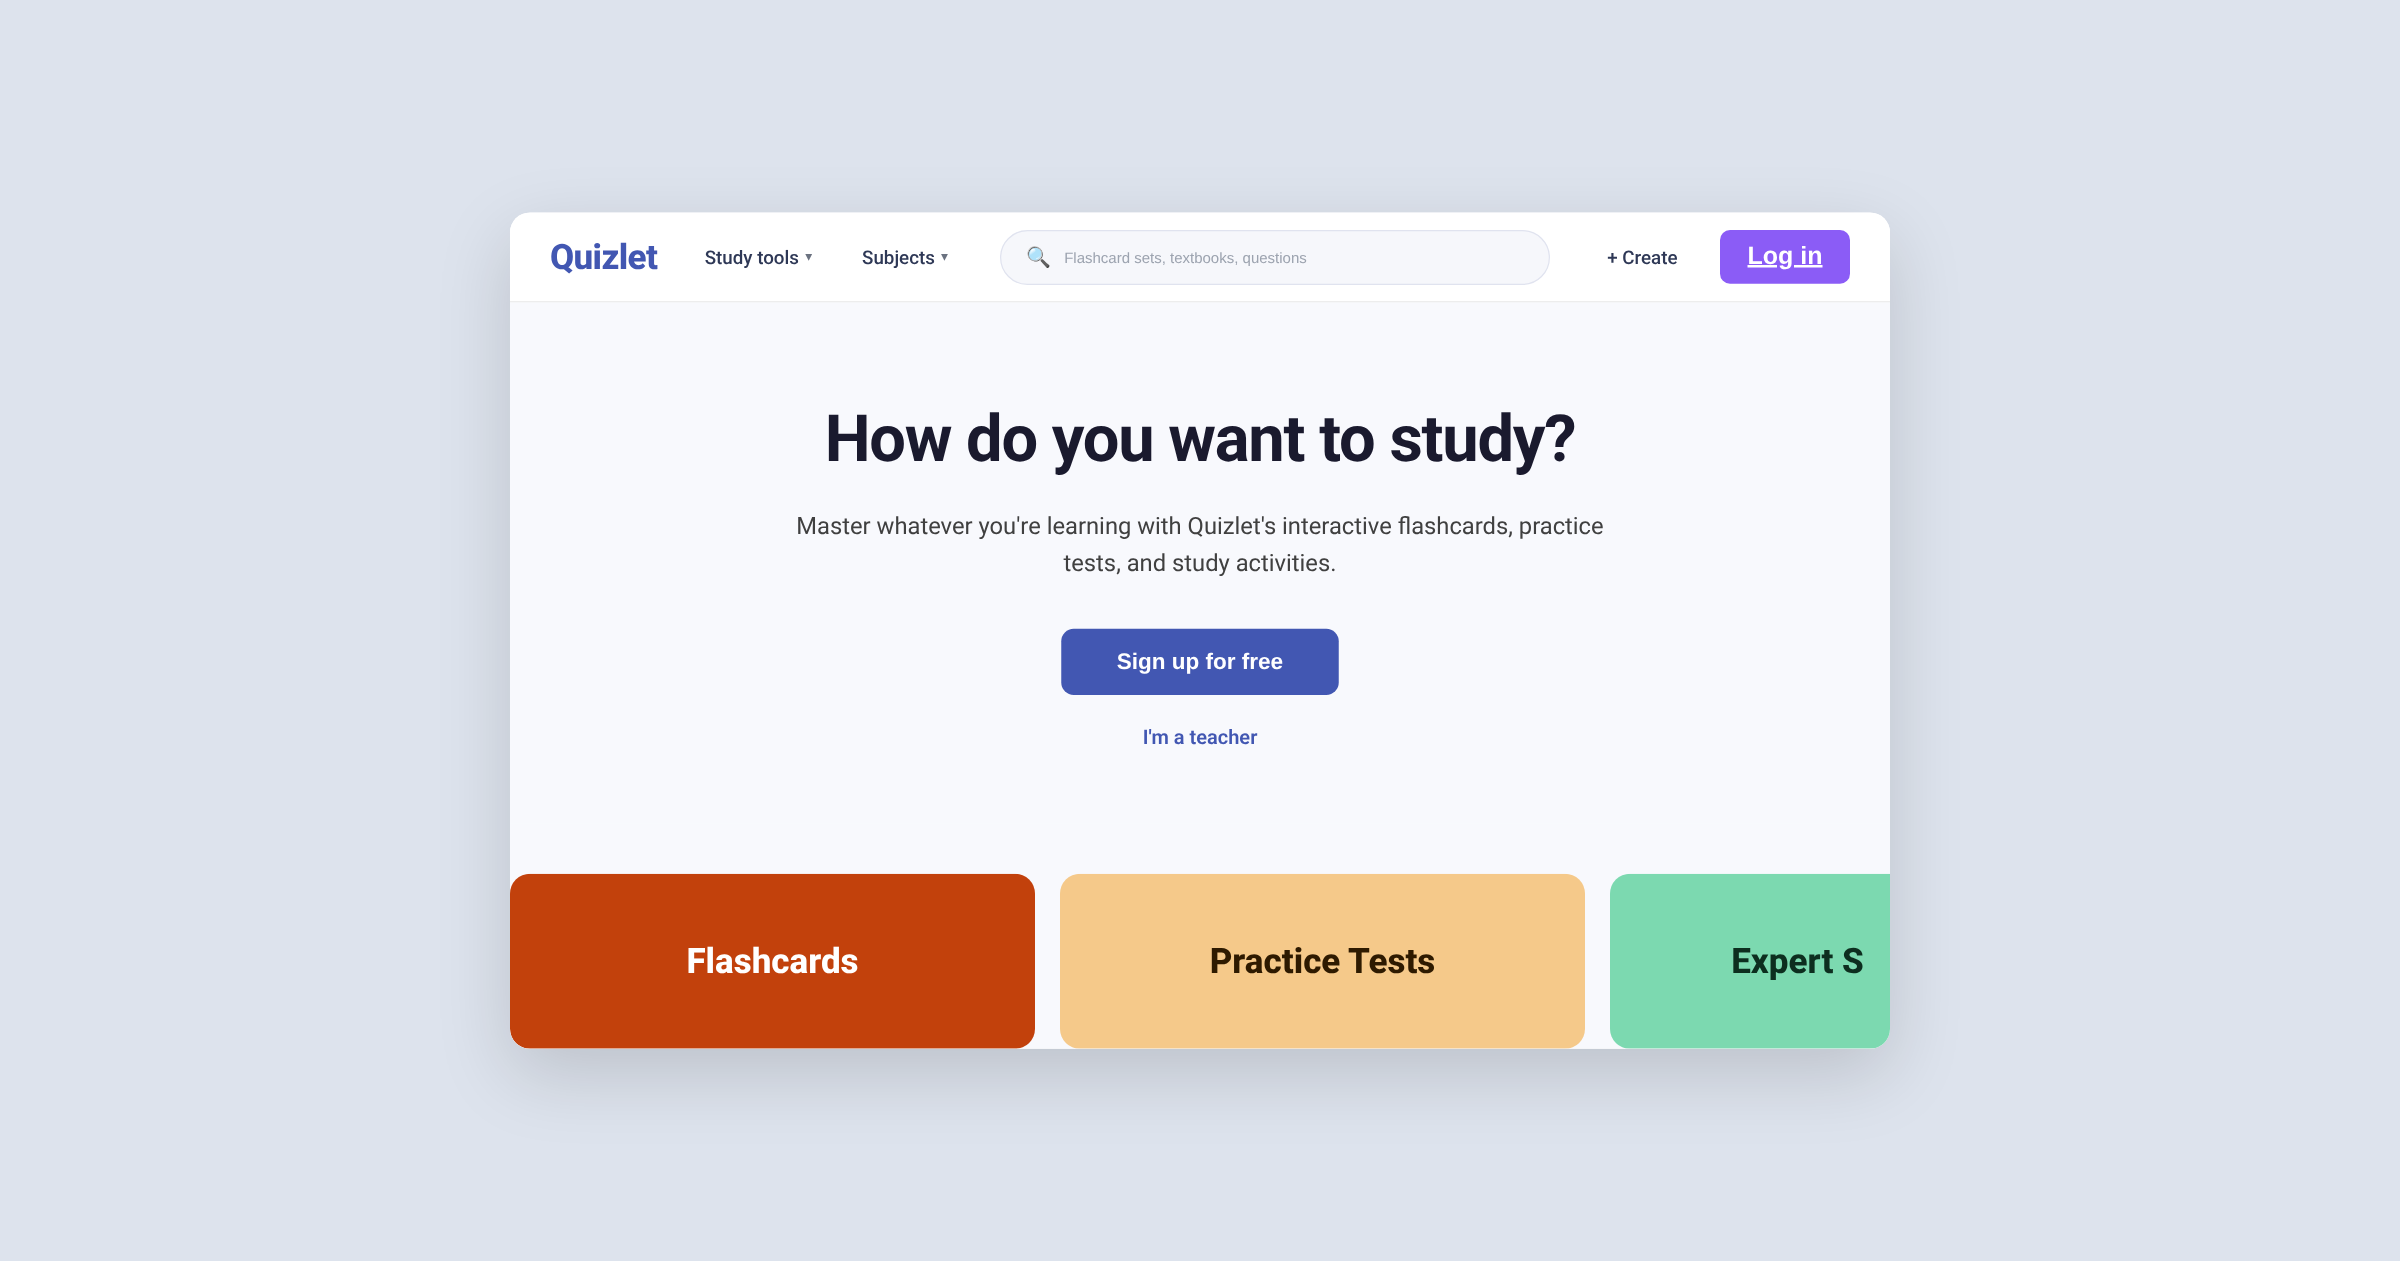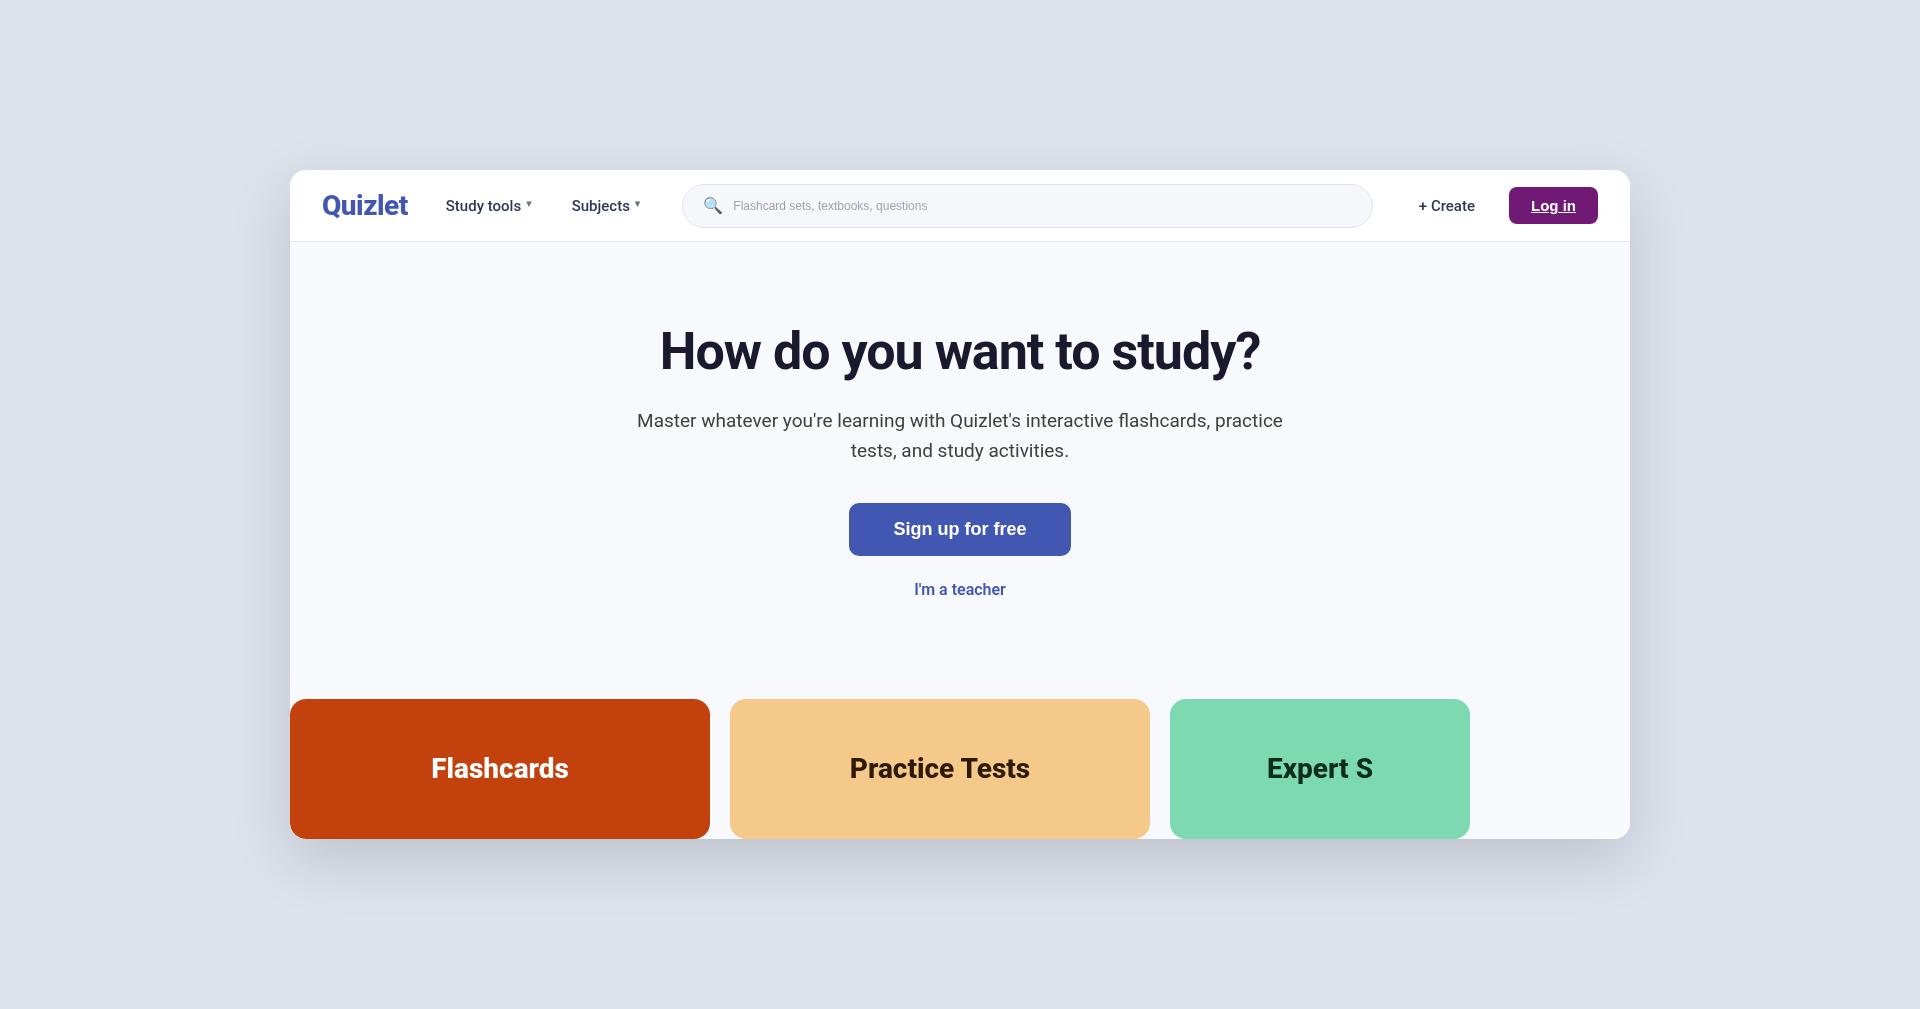--- a/index.html
+++ b/index.html
@@ -11,21 +11,21 @@
     body {
       background-color: #dde3ed;
       display: flex;
       justify-content: center;
       align-items: center;
       min-height: 100vh;
       font-family: -apple-system, BlinkMacSystemFont, 'Segoe UI', Roboto, 'Helvetica Neue', Arial, sans-serif;
     }
 
     .browser-window {
-      width: 1340px;
+      width: 1104px;
       background: #ffffff;
       border-radius: 16px;
       overflow: hidden;
       box-shadow: 0 20px 60px rgba(0,0,0,0.15);
     }
 
     
     .navbar {
       display: flex;
       align-items: center;
@@ -40,20 +40,21 @@
       font-size: 28px;
       font-weight: 800;
       color: #4257b2;
       letter-spacing: -0.5px;
       margin-right: 8px;
       cursor: pointer;
     }
 
     .nav-item {
       display: flex;
+      align-items: center;
       gap: 5px;
       font-size: 15px;
       font-weight: 500;
       color: #2e3856;
       cursor: pointer;
       padding: 6px 10px;
       border-radius: 6px;
     }
 
     .nav-chevron {
@@ -99,26 +100,26 @@
       font-size: 15px;
       font-weight: 500;
       color: #2e3856;
       cursor: pointer;
       padding: 6px 14px;
       border-radius: 6px;
       white-space: nowrap;
     }
 
     .login-btn {
-      background: #701a75;
+      background: #8b5cf6;
       color: #ffffff;
       border: none;
       border-radius: 8px;
       padding: 10px 22px;
-      font-size: 15px;
+      font-size: 20px;
       font-weight: 600;
       cursor: pointer;
       white-space: nowrap;
       text-decoration: underline;
     }
 
     
     .hero {
       background: #f8f9fd;
       padding: 80px 40px 60px;

